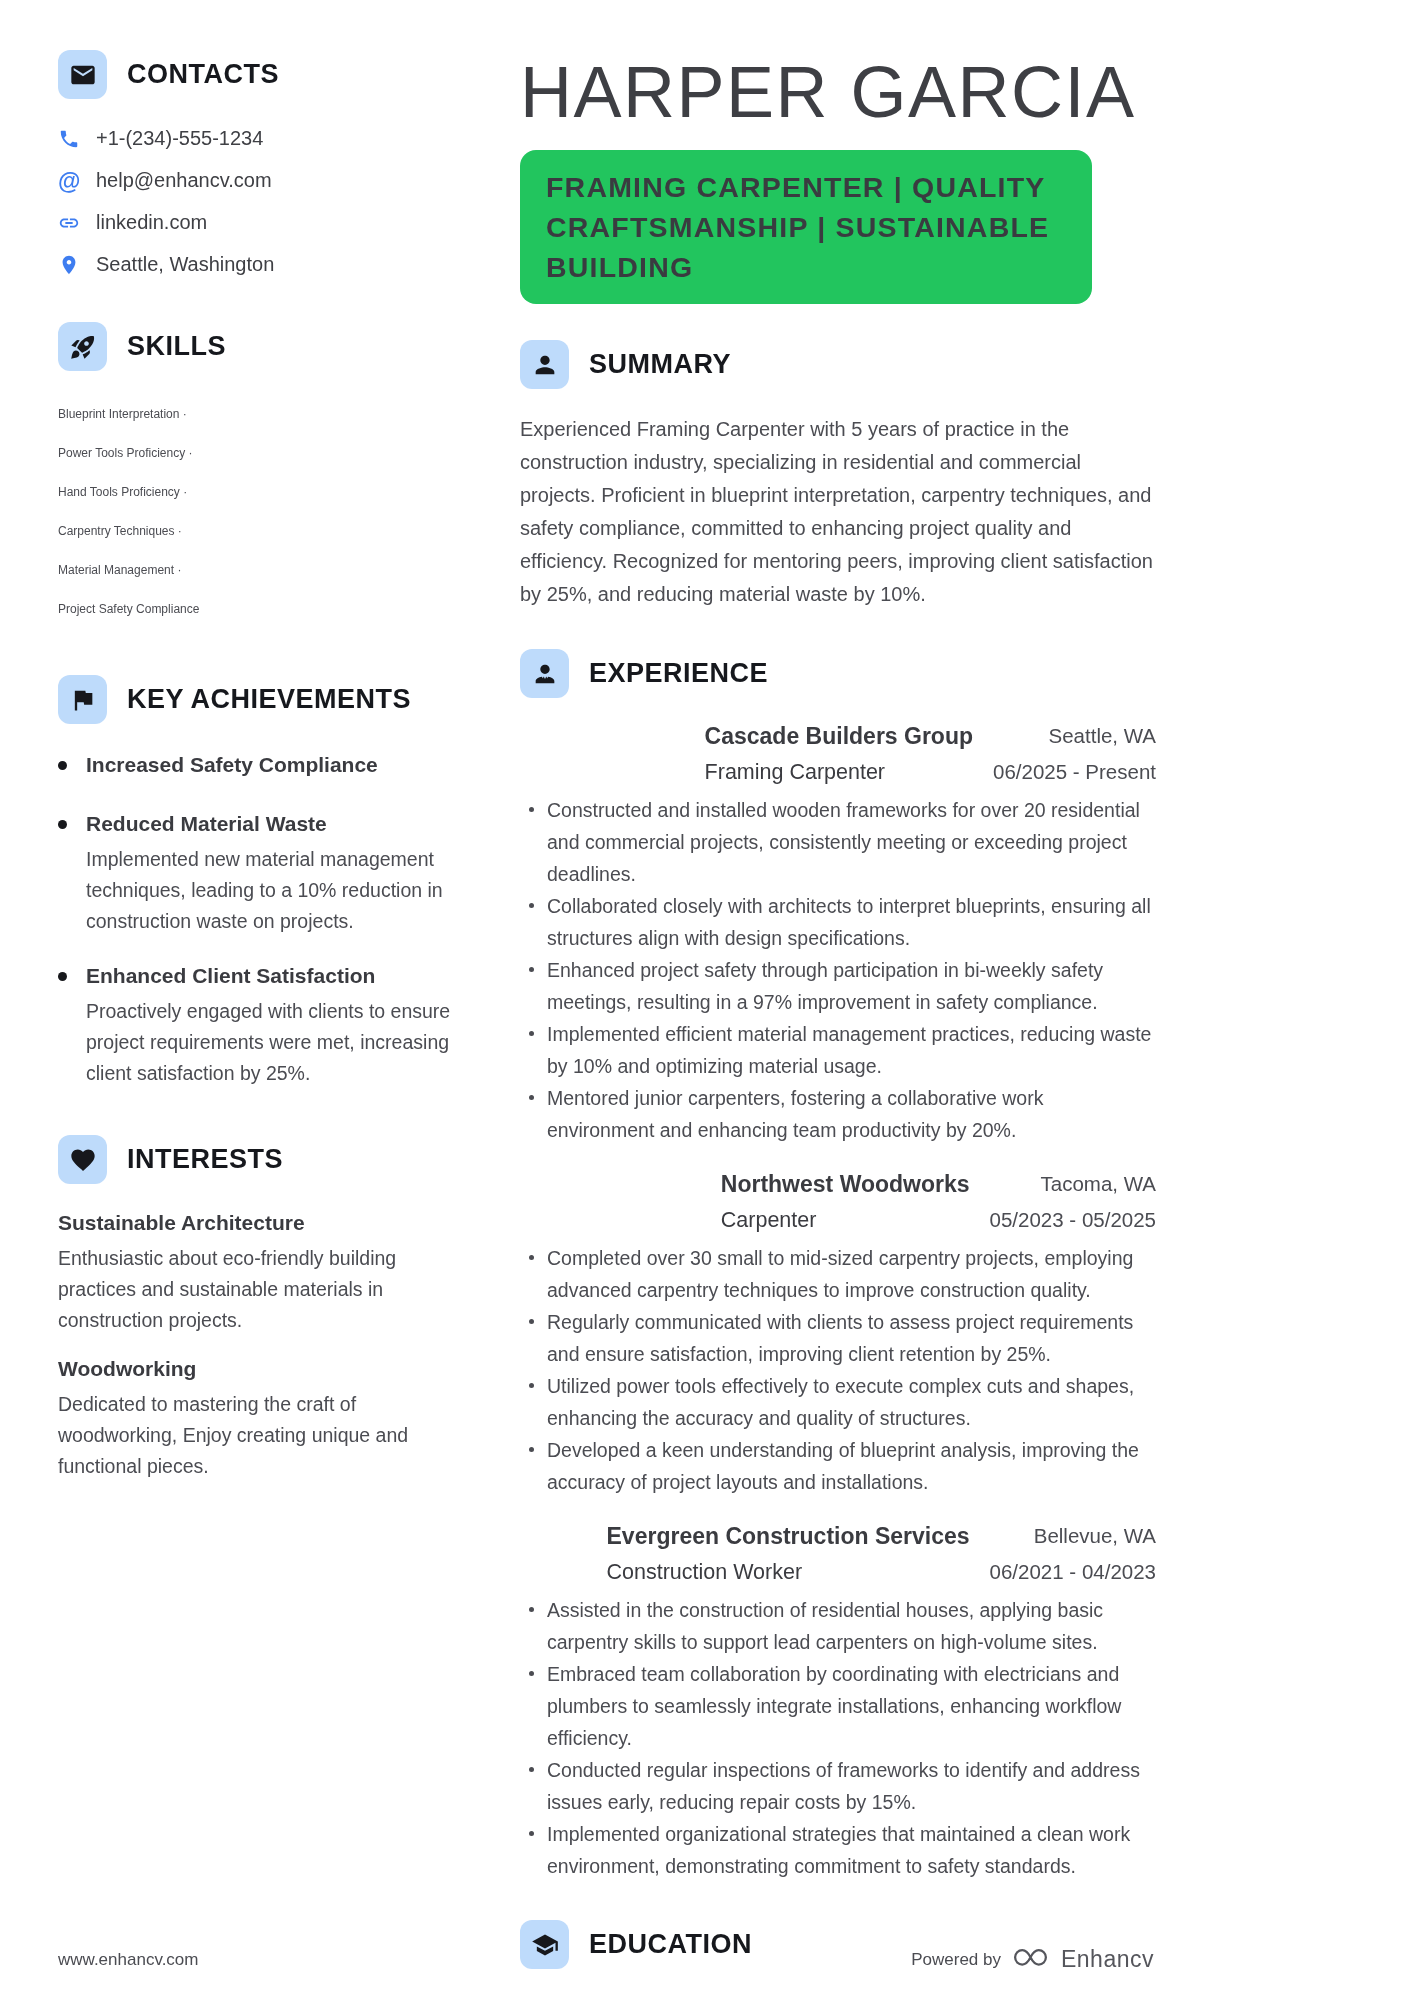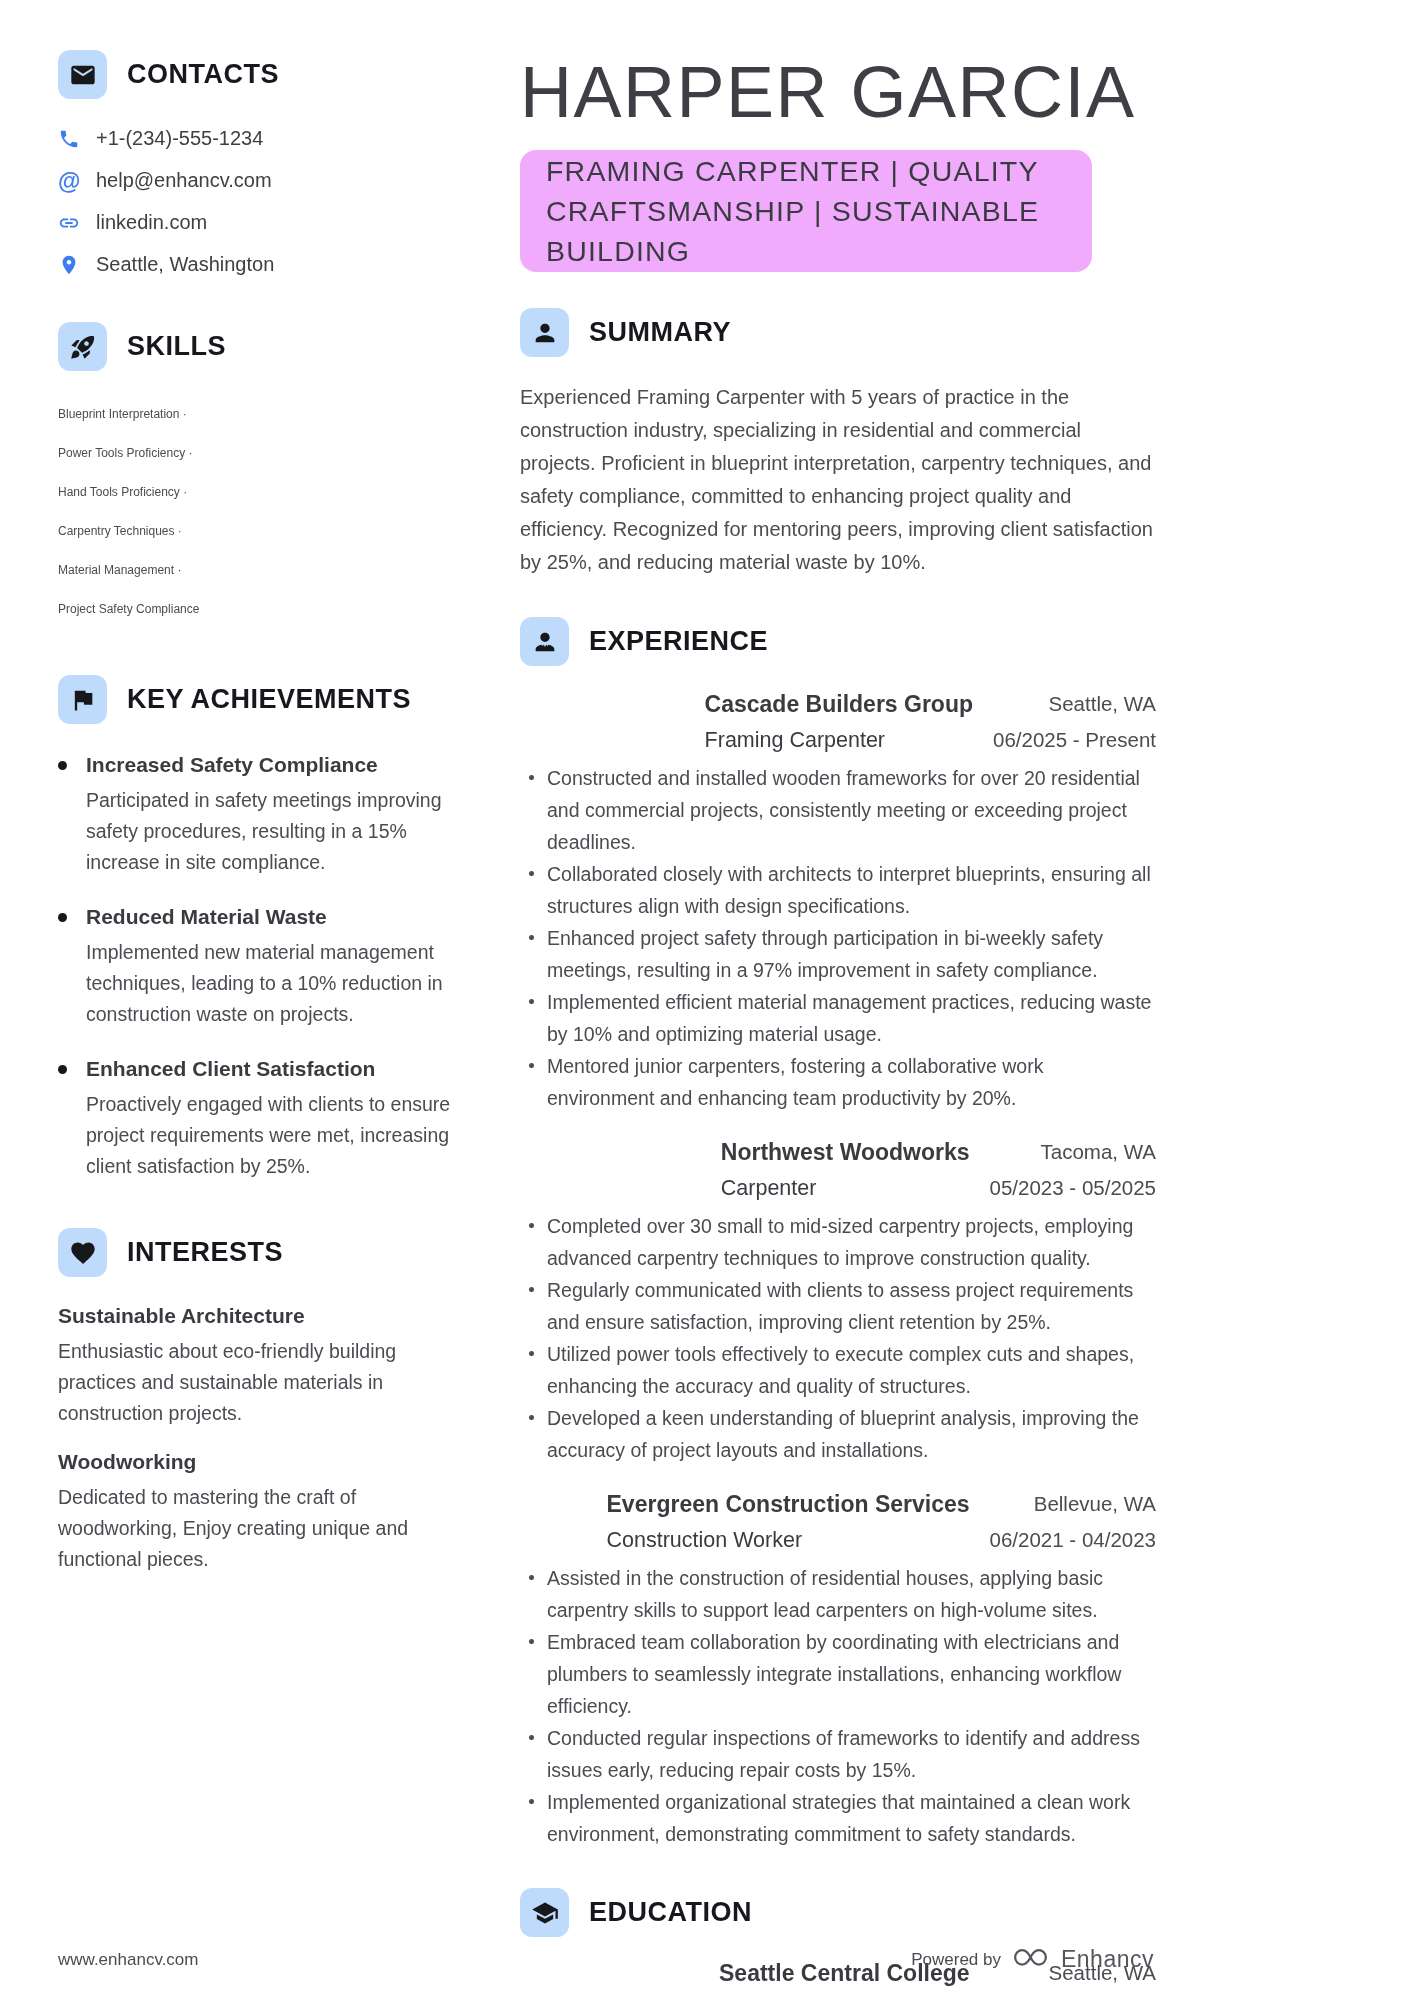--- a/index.html
+++ b/index.html
@@ -52,25 +52,26 @@
   .int-item { margin-bottom:18px; }
   .int-title { font-size:21px; font-weight:bold; color:#3a3b40; line-height:30px; margin-bottom:5px; }
   .int-desc { font-size:19.5px; color:#4b4c52; line-height:31px; }
 
   
   .name {
     font-size:72px; color:#3e3f44; letter-spacing:1.5px; line-height:84px;
     margin:0 0 16px 0; font-weight:400; white-space:nowrap;
   }
   .title-box {
-    background:#f0abfc; border-radius:16px;
-    padding:1px 26px; box-sizing:border-box;
+    background:#22c55e; border-radius:16px;
+    padding:17px 26px; box-sizing:border-box;
     max-width:572px;
     font-size:28.5px; letter-spacing:1.2px; color:#3a3b40; line-height:40px;
     margin-bottom:36px;
+    font-weight:bold;
   }
 
   
   .summary-text { margin-top:24px; font-size:20px; line-height:33px; color:#4b4c52; }
 
   
   .exp-section { margin-top:38px; }
   .job { margin-top:20px; }
   .job-head { display:flex; justify-content:flex-end; gap:20px; }
   .job-company { font-size:23px; font-weight:bold; color:#3a3b40; line-height:36px; }
@@ -170,21 +171,20 @@
                 <path d="M14.4 6 14 4H5v17h2v-7h5.6l.4 2h7V6z"></path>
               </svg>
           </span>
           <span class="section-title">KEY ACHIEVEMENTS</span>
         </div>
         <div class="ach-list">
           <div class="ach-item">
             <span class="ach-dot"></span>
             <div>
               <div class="ach-title">Increased Safety Compliance</div>
-              <div class="ach-desc">Participated in safety meetings improving safety procedures, resulting in a 15% increase in site compliance.</div>
             </div>
           </div>
           <div class="ach-item">
             <span class="ach-dot"></span>
             <div>
               <div class="ach-title">Reduced Material Waste</div>
               <div class="ach-desc">Implemented new material management techniques, leading to a 10% reduction in construction waste on projects.</div>
             </div>
           </div>
           <div class="ach-item">

